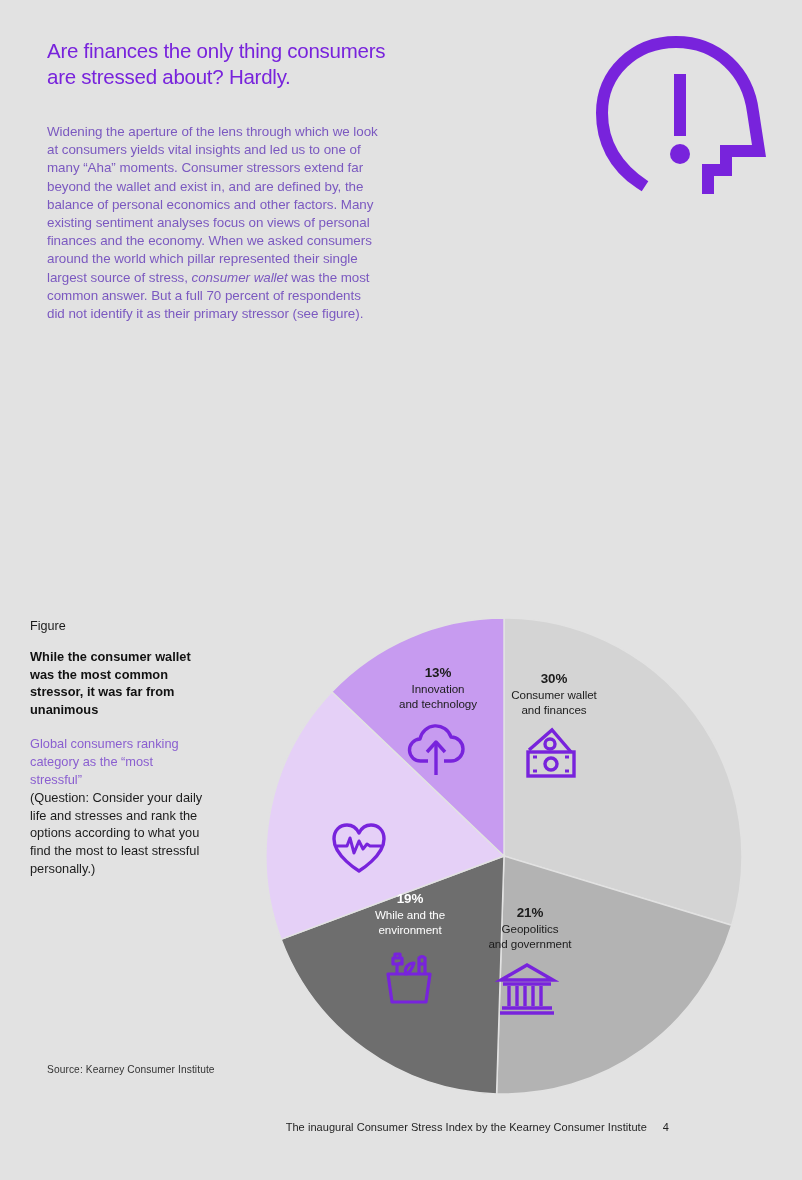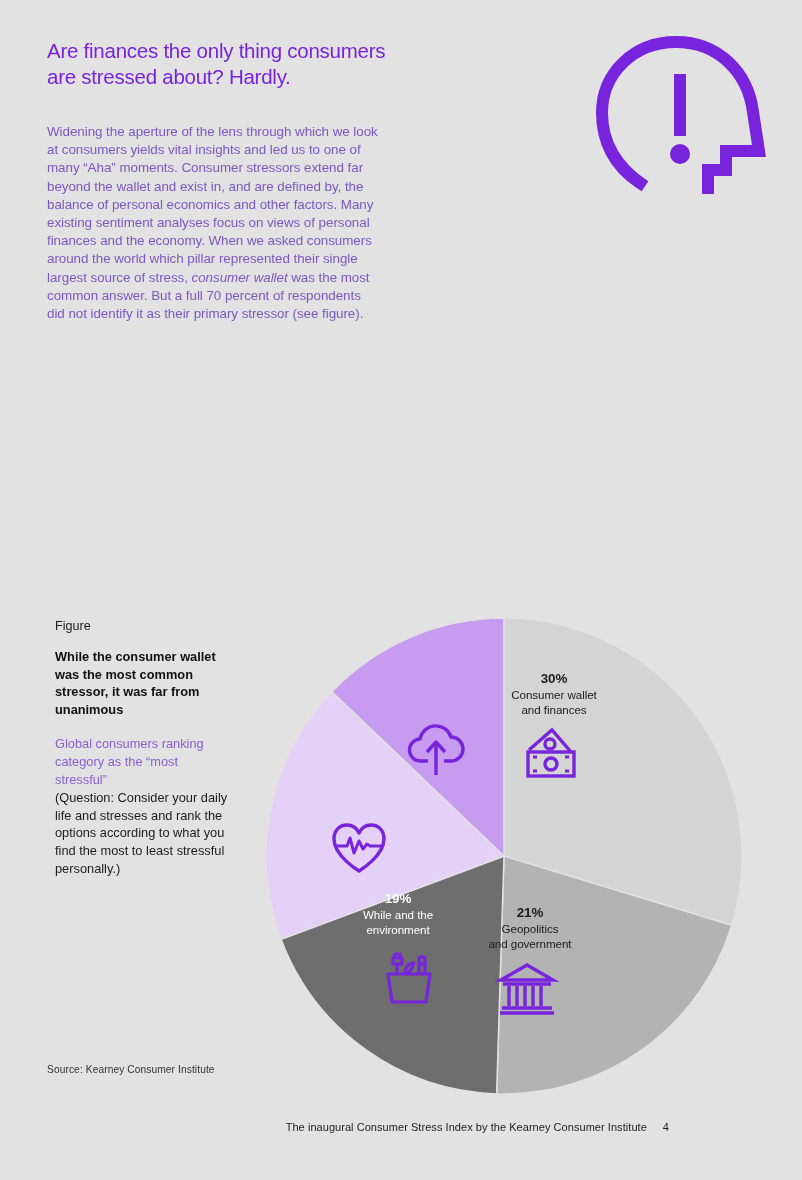--- a/index.html
+++ b/index.html
@@ -49,21 +49,21 @@
     position: absolute;
     left: 596px;
     top: 36px;
     width: 180px;
     height: 158px;
   }
 
   
   .fig-caption {
     position: absolute;
-    left: 55px;
+    left: 30px;
     top: 618px;
     width: 176px;
   }
   .fig-label {
     font-size: 12.6px;
     line-height: 17px;
     color: #1c1c1c;
     font-weight: normal;
   }
   .fig-title {
@@ -144,21 +144,21 @@
     height: 64px;
   }
 
   
   #lbl-wallet     { left: 214px; top: 53px; }
   #ico-wallet     { left: 254px; top: 105px; }
 
   #lbl-geo        { left: 190px; top: 287px; }
   #ico-geo        { left: 230px; top: 339px; }
 
-  #lbl-food       { left: 58px;  top: 273px; }
+  #lbl-food       { left: 70px;  top: 273px; }
   #ico-food       { left: 112px; top: 327px; }
 
   #lbl-health     { left: 19px;  top: 156px; }
   #ico-health     { left: 62px;  top: 198px; }
 
   #lbl-innov      { left: 98px;  top: 47px; }
   #ico-innov      { left: 139px; top: 100px; }
 </style>
 </head>
 <body>
@@ -254,20 +254,25 @@
 
     <div class="slice-icon" id="ico-health">
       <svg viewBox="0 0 64 64" width="64" height="64">
         <g fill="none" stroke="#7823dc" stroke-width="3.4" stroke-linejoin="round" stroke-linecap="round">
           <path d="M32 56 C32 56 7 41 7 24 C7 15 13 10 20 10 C26 10 30 14 32 18 C34 14 38 10 44 10 C51 10 57 15 57 24 C57 41 32 56 32 56 Z"></path>
           <path d="M10 31 L20 31 L23 23 L27 38 L32 26 L36 34 L40 29 L43 31 L54 31" stroke-width="3"></path>
         </g>
       </svg>
     </div>
 
+    <div class="slice-label dark-text" id="lbl-innov">
+      <div class="slice-pct">13%</div>
+      <div class="slice-name">Innovation</div>
+      <div class="slice-name">and technology</div>
+    </div>
     <div class="slice-icon" id="ico-innov">
       <svg viewBox="0 0 64 64" width="64" height="64">
         <g fill="none" stroke="#7823dc" stroke-width="3.4" stroke-linejoin="round">
           <path d="M24 44 L17 44 A11 11 0 0 1 16 22 A16 16 0 0 1 47 20 A10 10 0 0 1 47 44 L40 44"></path>
           <path d="M32 58 L32 26" stroke-linecap="butt"></path>
           <path d="M23 35 L32 25 L41 35" stroke-linecap="butt"></path>
         </g>
       </svg>
     </div>
   </div>

